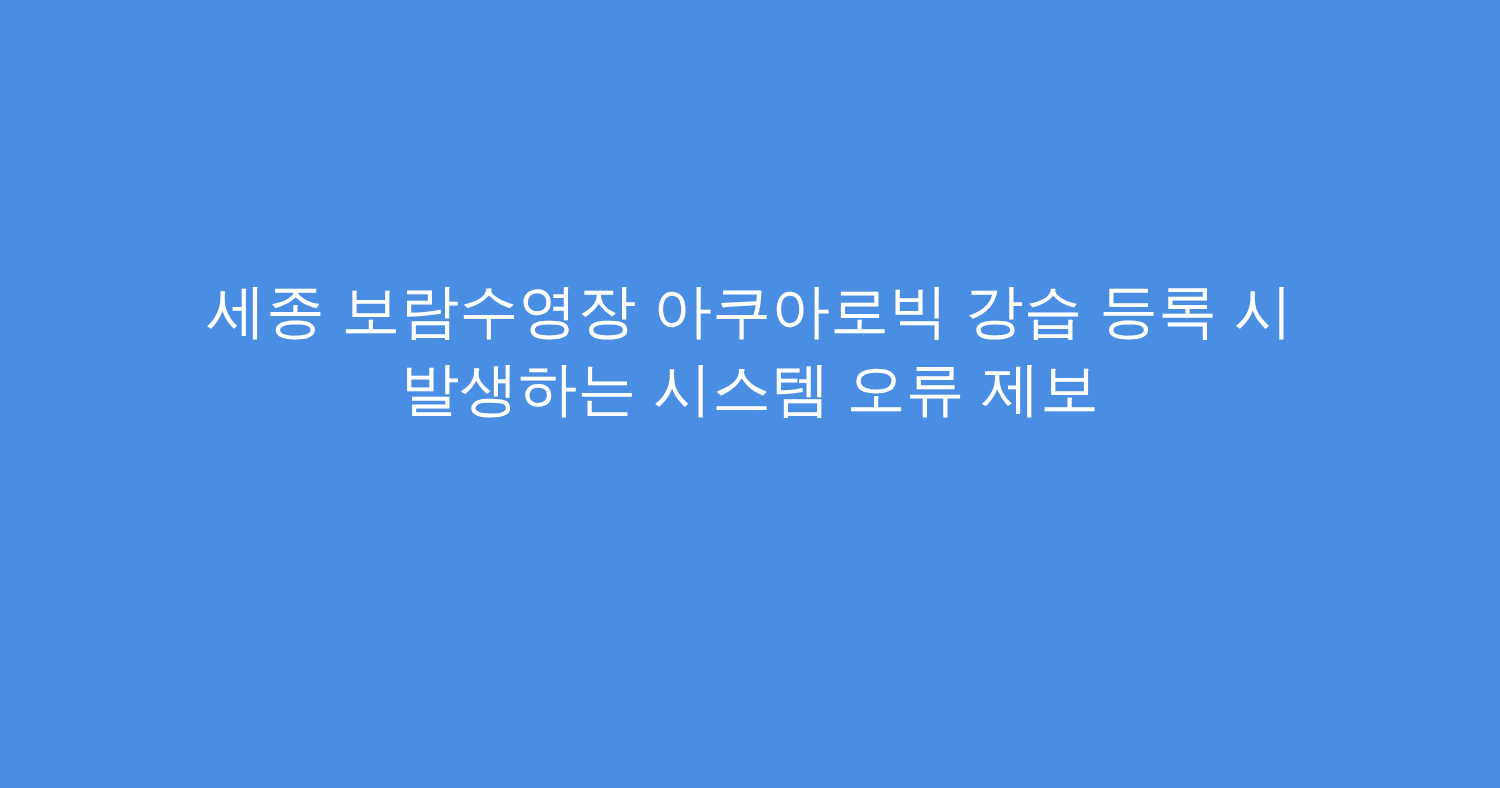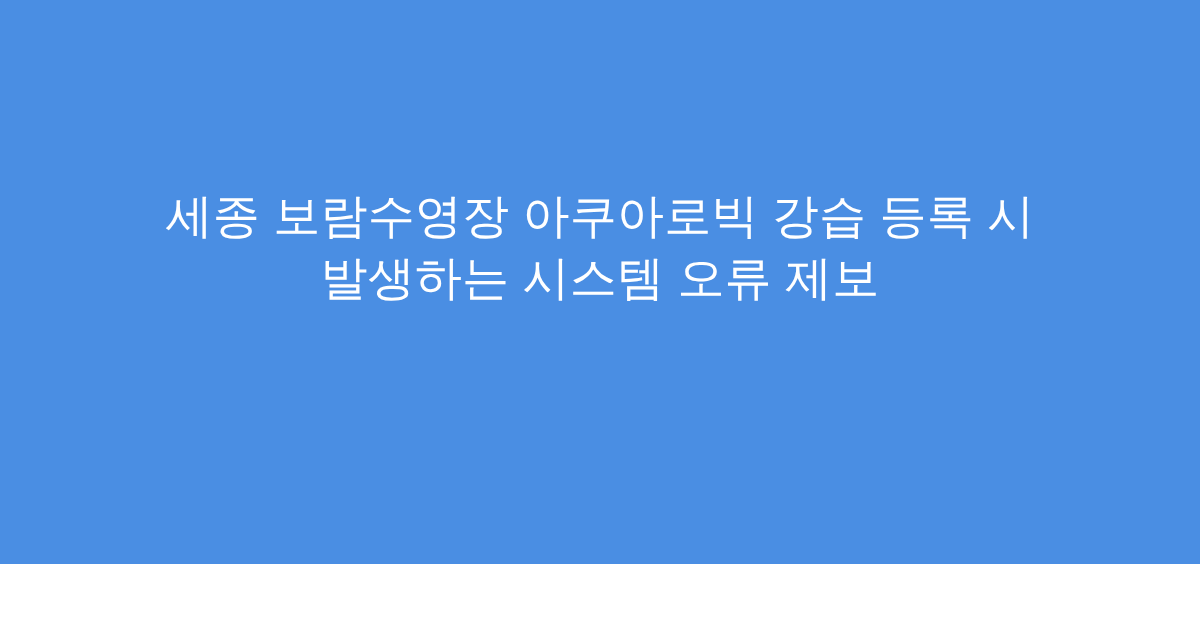--- a/index.html
+++ b/index.html
@@ -13,21 +13,21 @@
     height: 630px;
     overflow: hidden;
     font-family: "Liberation Sans", "DejaVu Sans", sans-serif;
   }
 
   
   .og-card {
     position: relative;
     box-sizing: border-box;
     width: 1200px;
-    height: 564px;
+    height: 630px;
     background-color: #4a8ee3;
     display: flex;
     align-items: center;
     justify-content: center;
   }
 
   
   .title-block {
     width: 1060px;
     margin-top: -70px;

